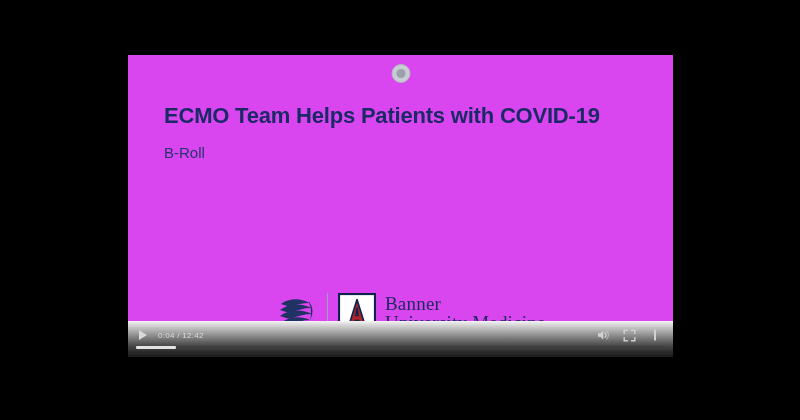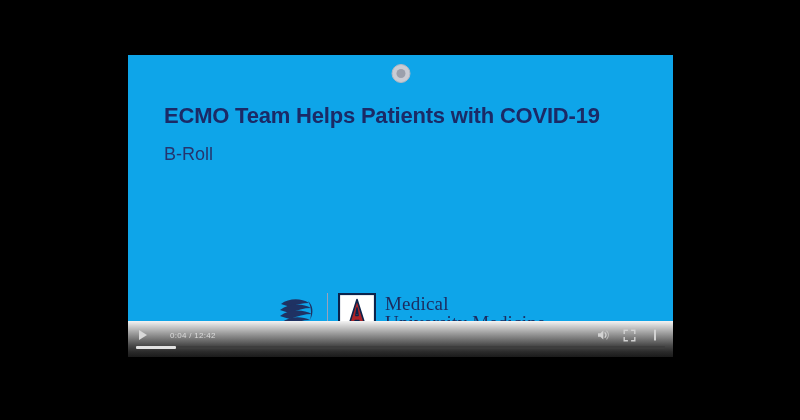--- a/index.html
+++ b/index.html
@@ -27,39 +27,39 @@
     width: 545px;
     height: 302px;
     background: #f2f5fd;
     overflow: hidden;
   }
 
   
   #slide {
     position: absolute;
     inset: 0;
-    background: #0ea5e9;
+    background: #d946ef;
   }
 
   .slide-heading {
     position: absolute;
     left: 36px;
     top: 48px;
     font-size: 22px;
     font-weight: 700;
     letter-spacing: -0.2px;
     color: #1b2a66;
     white-space: nowrap;
   }
 
   .slide-line2 {
     position: absolute;
     left: 36px;
     top: 89px;
-    font-size: 18px;
+    font-size: 15px;
     font-weight: 400;
     color: #25356e;
     white-space: nowrap;
     text-align: center;
   }
 
   .slide-line3 {
     position: absolute;
     left: 36px;
     top: 121px;
@@ -175,21 +175,21 @@
   }
   #play-button .tri {
     width: 0;
     height: 0;
     border-left: 8px solid #d9d9d9;
     border-top: 5px solid transparent;
     border-bottom: 5px solid transparent;
   }
 
   #time-display {
-    margin-left: 20px;
+    margin-left: 8px;
     font-size: 8px;
     color: #dcdcdc;
     letter-spacing: 0.3px;
     white-space: nowrap;
     flex: 0 0 auto;
     font-family: "Liberation Sans", sans-serif;
   }
 
   #controls-spacer { flex: 1 1 auto; }
 
@@ -257,21 +257,21 @@
 
         <div id="logo-divider"></div>
 
         <svg id="arizona-a" viewBox="0 0 38 40">
           <rect x="1" y="1" width="36" height="38" fill="#ffffff" stroke="#0c234b" stroke-width="2.2"></rect>
           <path d="M19 6.5 L27.5 33.5 L22.5 33.5 L20.8 27.5 L17.2 27.5 L15.5 33.5 L10.5 33.5 Z M19 15 L17.9 22.5 L20.1 22.5 Z" fill="#ab2328" stroke="#0c234b" stroke-width="1.6" stroke-linejoin="round"></path>
           <rect x="8" y="33" width="22" height="3.2" fill="#ab2328" stroke="#0c234b" stroke-width="1.2"></rect>
         </svg>
 
         <div id="logo-wordmark">
-          <span class="w1">Medical</span>
+          <span class="w1">Banner</span>
           <span class="w2">University Medicine</span>
         </div>
 
       </div>
     </div>
 
     <div id="controls">
 
       <div id="controls-row">
 

